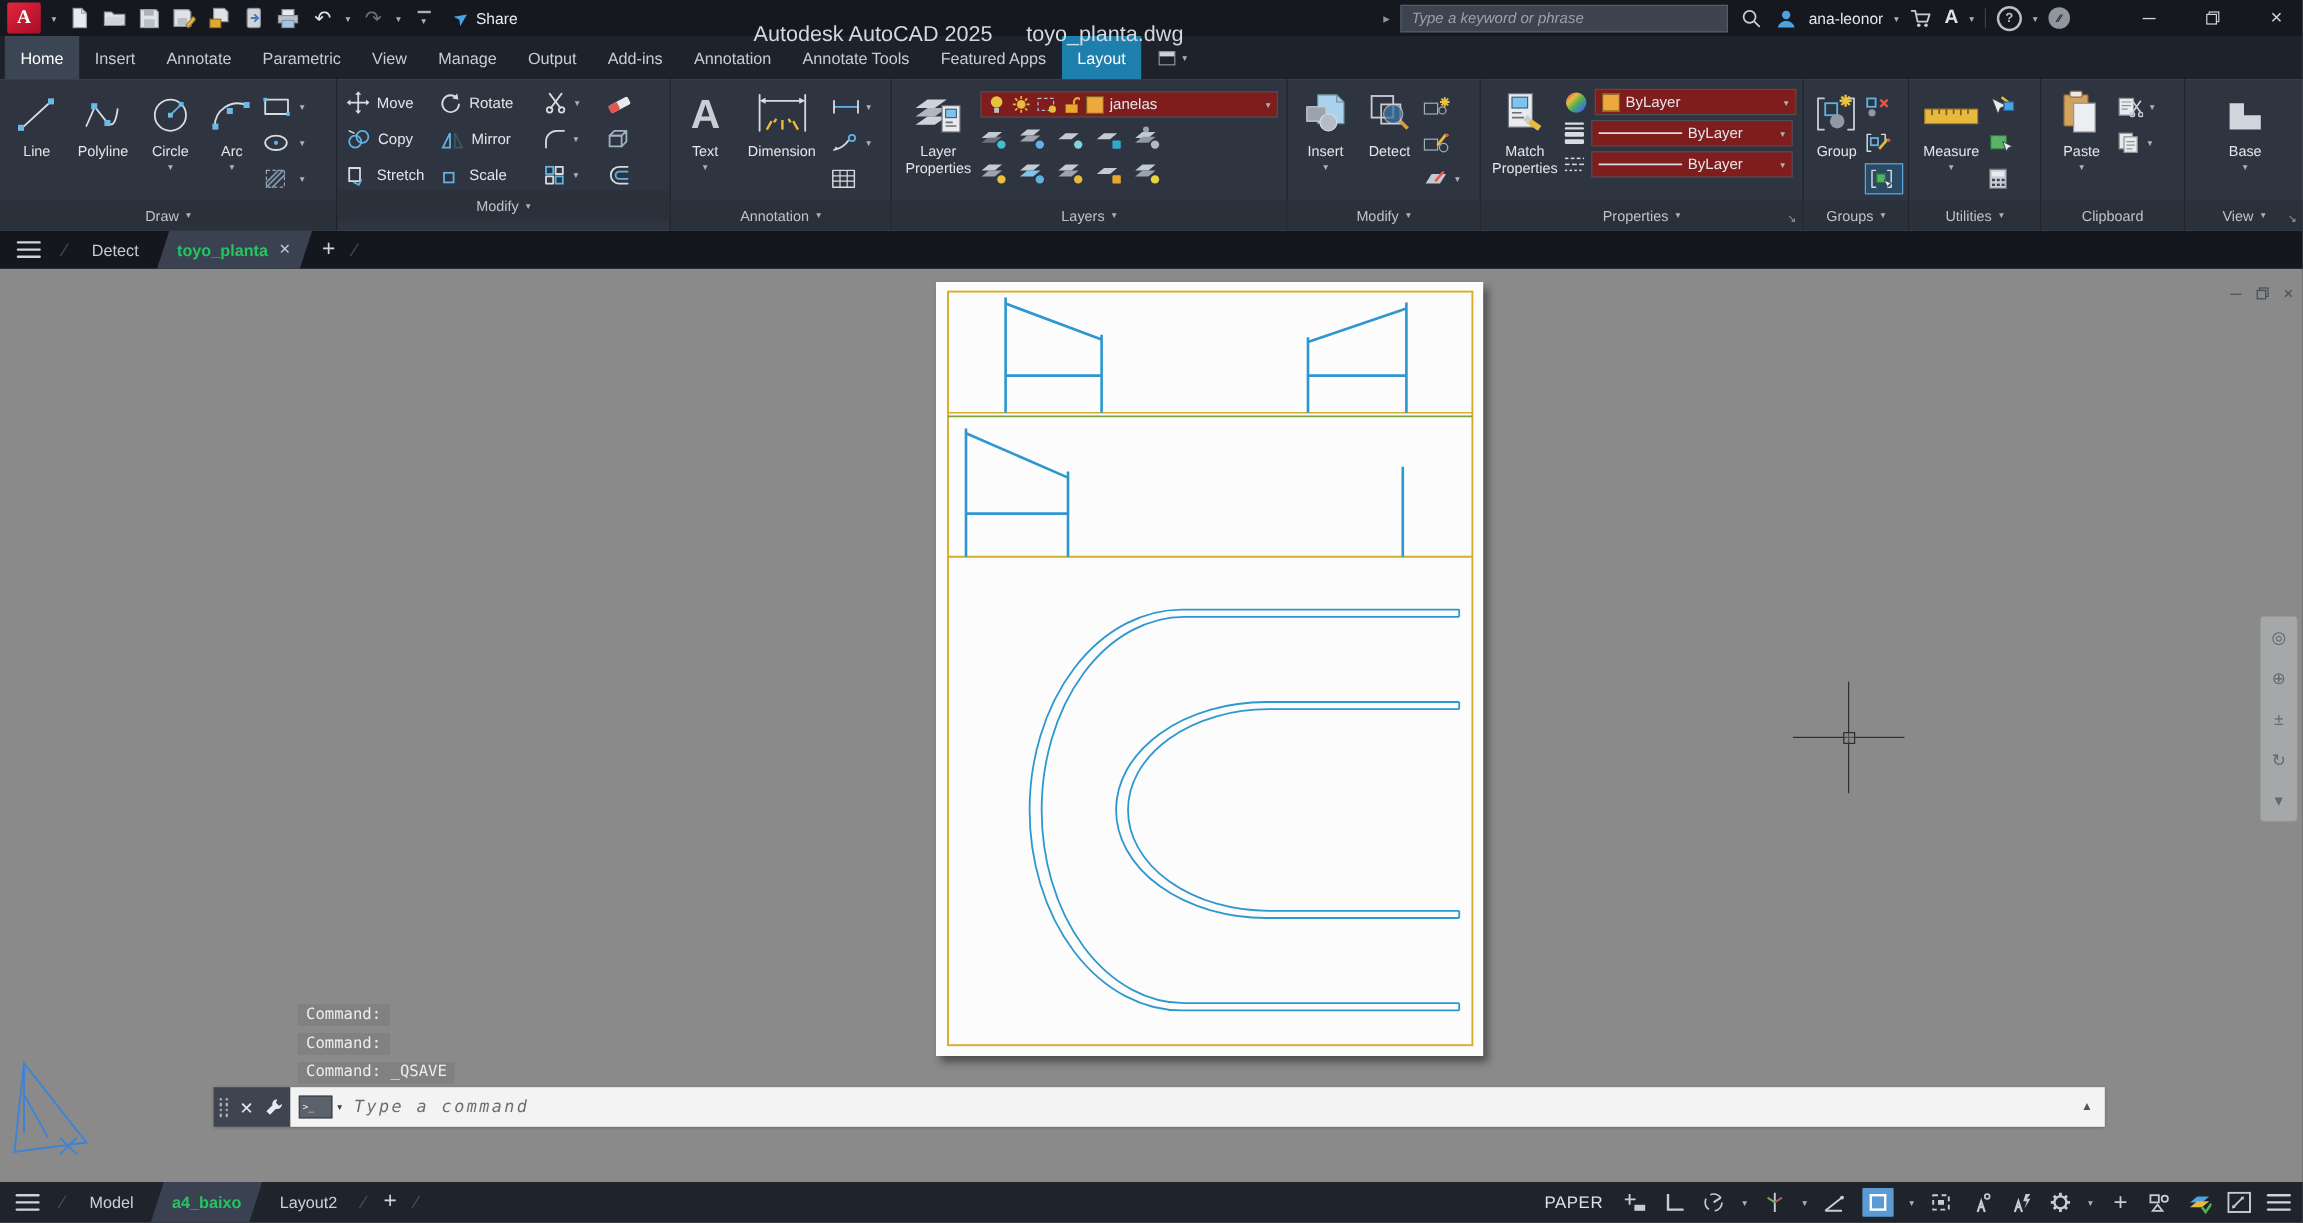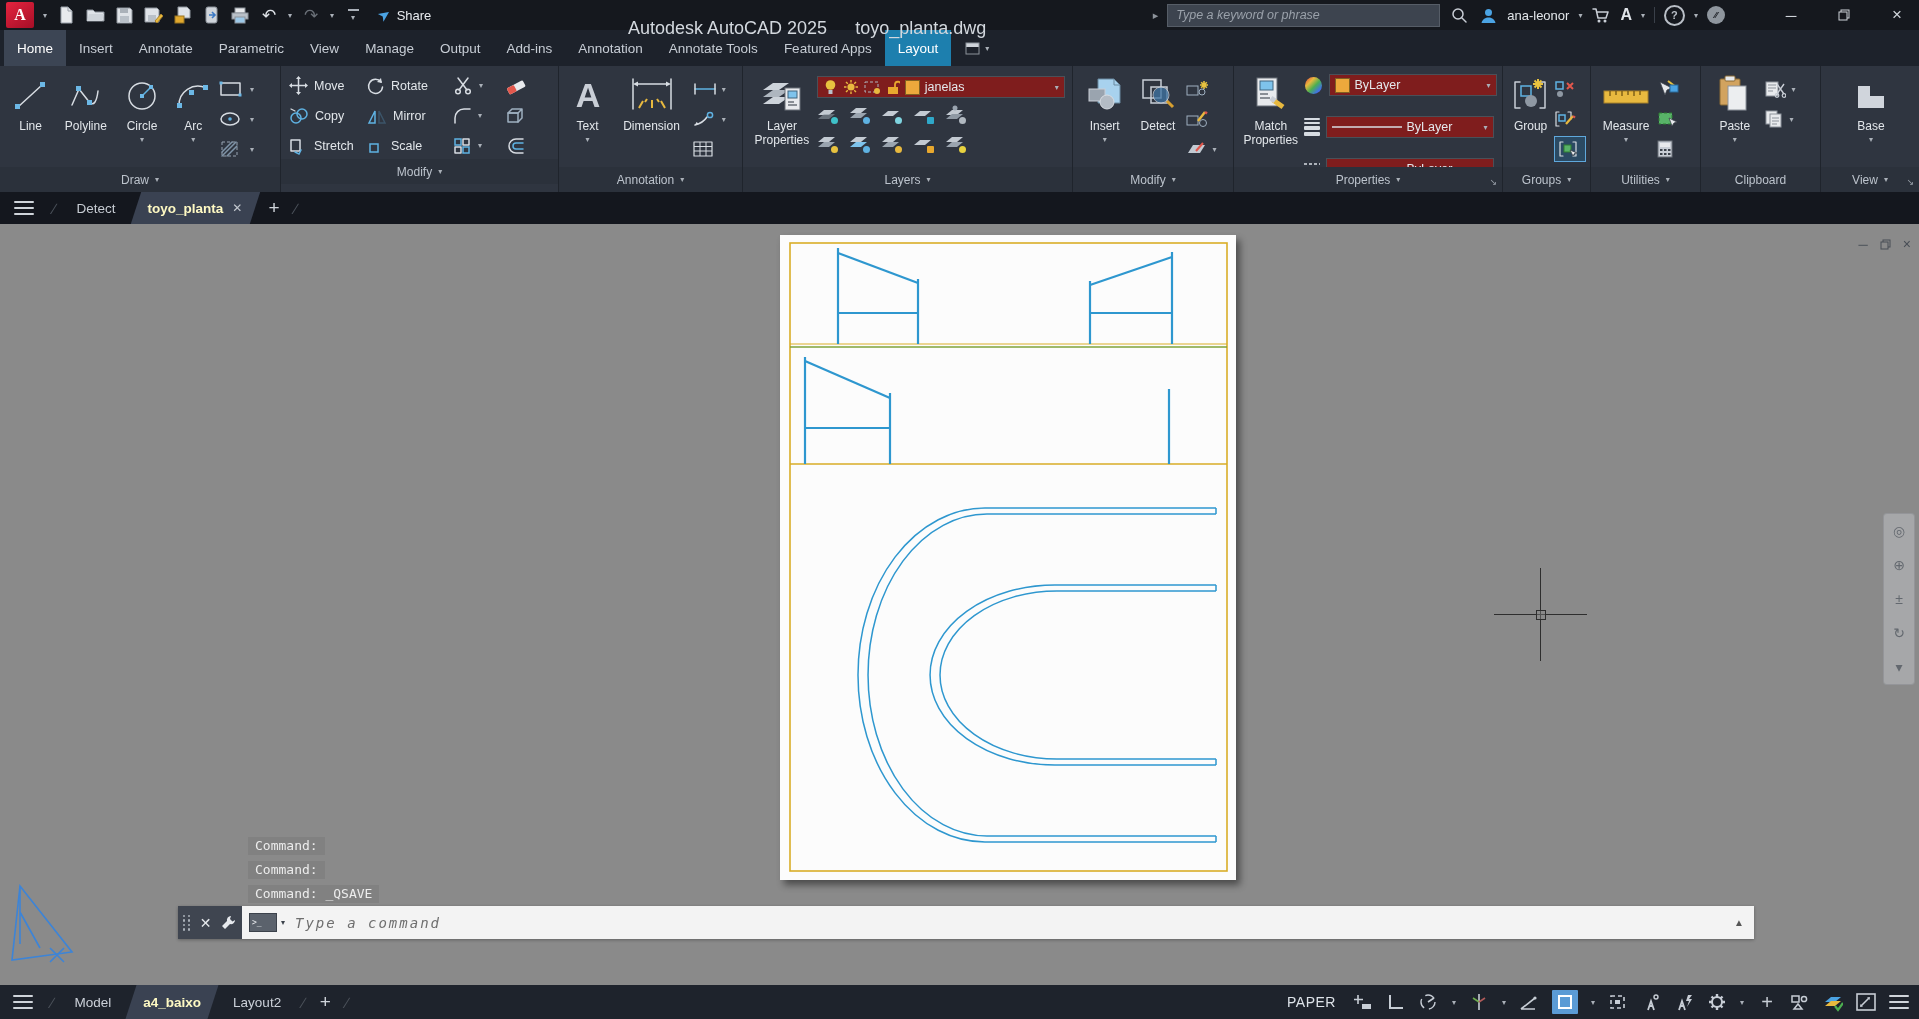--- a/index.html
+++ b/index.html
@@ -67,21 +67,21 @@
   .ltool .dot{position:absolute;right:-1px;bottom:-1px;width:7px;height:7px;border-radius:50%;}
   .hbar{width:16px;height:2.6px;background:#d7dce2;border-radius:1px;}
   
   .filetabs{position:absolute;left:0;top:192px;width:100%;height:32px;background:#14171e;display:flex;
             align-items:stretch;color:#c7ccd3;font-size:13.5px;z-index:47;}
   .ham{display:flex;flex-direction:column;justify-content:center;gap:3.5px;padding:0 14px;}
   .ham i{display:block;width:20px;height:2.6px;background:#cfd4da;border-radius:1px;}
   .slash{display:flex;align-items:center;color:#4c525b;font-size:15px;padding:0 5px;}
   .ptab{position:relative;display:flex;align-items:center;padding:0 16px;}
   .ptab .lbl{position:relative;z-index:2}
-  .ptab.active .lbl{font-weight:bold;color:#fef9c3;}
+  .ptab.active .lbl{font-weight:bold;color:#22c55e;}
   .ptab.active::before{content:"";position:absolute;left:4px;right:4px;top:0;bottom:0;background:#3a4252;
             transform:skewX(-18deg);}
   .closex{position:relative;z-index:2;margin-left:9px;color:#c3c8cf;font-size:12px;}
   .plus{display:flex;align-items:center;font-size:19px;color:#cfd4da;padding:0 10px;}
   
   .canvas{position:absolute;left:0;top:224px;width:100%;height:761px;background:#8a8a8a;overflow:hidden;}
   .wincon{position:absolute;top:12px;right:8px;display:flex;gap:12px;align-items:center;color:#474d55;}
   .paper{position:absolute;left:780px;top:11px;width:456px;height:645px;background:#fcfcfc;
          box-shadow:4px 5px 7px rgba(0,0,0,.45);}
   .navbar{position:absolute;right:4px;top:289px;width:30px;height:170px;border-radius:4px;
@@ -668,21 +668,21 @@
                 <rect x="8" y="4" width="20" height="28" fill="#e8eaed" stroke="#6a7078"></rect>
                 <rect x="11" y="7" width="13" height="9" fill="#7ec3ec" stroke="#40647e"></rect>
                 <path d="M11 20h8M11 24h10" stroke="#6a7078" stroke-width="1.3"></path>
                 <path d="M24 26l10 7" stroke="#e8b93f" stroke-width="5"></path>
                 <path d="M22 24l4 3" stroke="#c9ced6" stroke-width="5"></path>
               </svg>
             </span>
           <span><span>Match</span><br>
                 <span>Properties</span></span>
         </div>
-        <div class="minicol" style="width:196px;gap:20px;padding-top:4px">
+        <div class="minicol" style="width:196px;gap:4px;padding-top:4px">
           <div style="display:flex;align-items:center;gap:6px">
             <svg width="19" height="19">
               <defs>
                   <linearGradient id="rg" x1="0" y1="0" x2="1" y2="1">
                 <stop offset="0" stop-color="#e23b3b"></stop>
                     <stop offset=".3" stop-color="#e8b93f"></stop>
                 <stop offset=".55" stop-color="#4caf50"></stop>
                     <stop offset=".8" stop-color="#3f74e3"></stop>
                 <stop offset="1" stop-color="#8e44ad"></stop>
                   </linearGradient>

